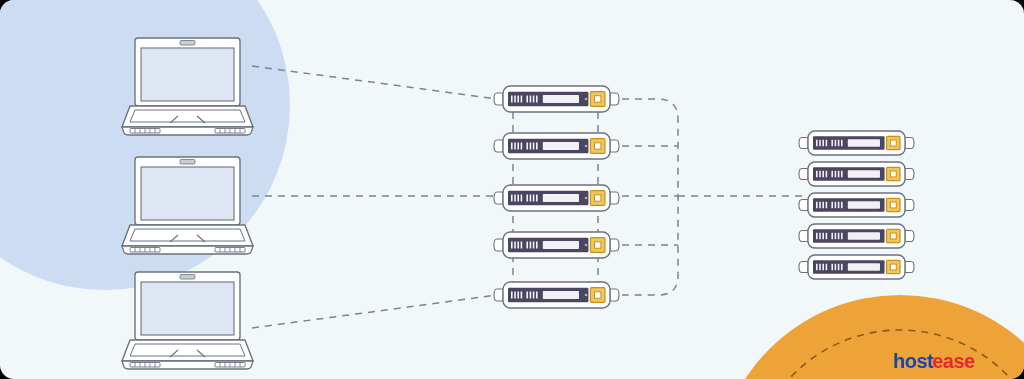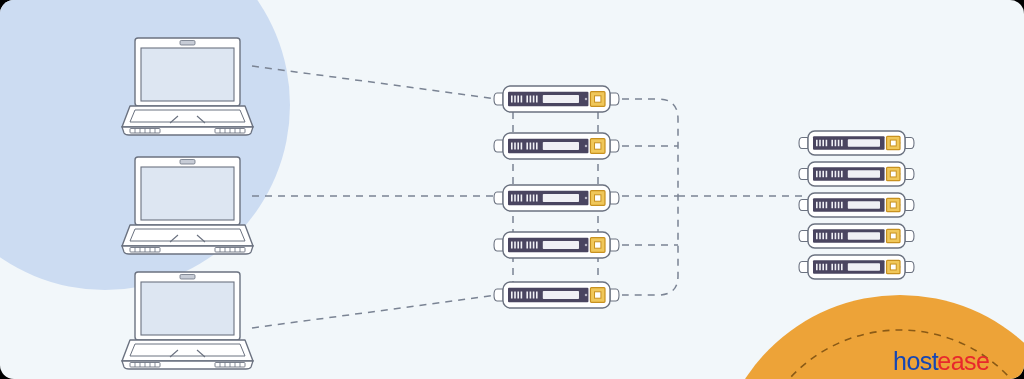--- a/index.html
+++ b/index.html
@@ -3,21 +3,21 @@
 <meta charset="utf-8">
 <title>Network Topology Diagram</title>
 <style>
   html,body{margin:0;padding:0;background:#000;}
   body{width:1024px;height:379px;overflow:hidden;
        font-family:"Liberation Sans","DejaVu Sans",sans-serif;}
   #canvas{position:relative;width:1024px;height:379px;overflow:hidden;}
   #canvas svg{display:block;}
   .logo{position:absolute;left:893px;top:349px;
         font-family:"Liberation Sans","DejaVu Sans",sans-serif;
-        font-size:25px;font-weight:normal;letter-spacing:-0.5px;
+        font-size:20px;font-weight:bold;letter-spacing:-0.5px;
         line-height:25px;white-space:nowrap;}
   .logo .h{color:#1646b4;}
   .logo .e{color:#e8282c;margin-left:-1px;}
 </style>
 </head>
 <body>
 
 <div id="canvas">
   <svg id="scene" width="1024" height="379" viewBox="0 0 1024 379" xmlns="http://www.w3.org/2000/svg">
       <defs>

